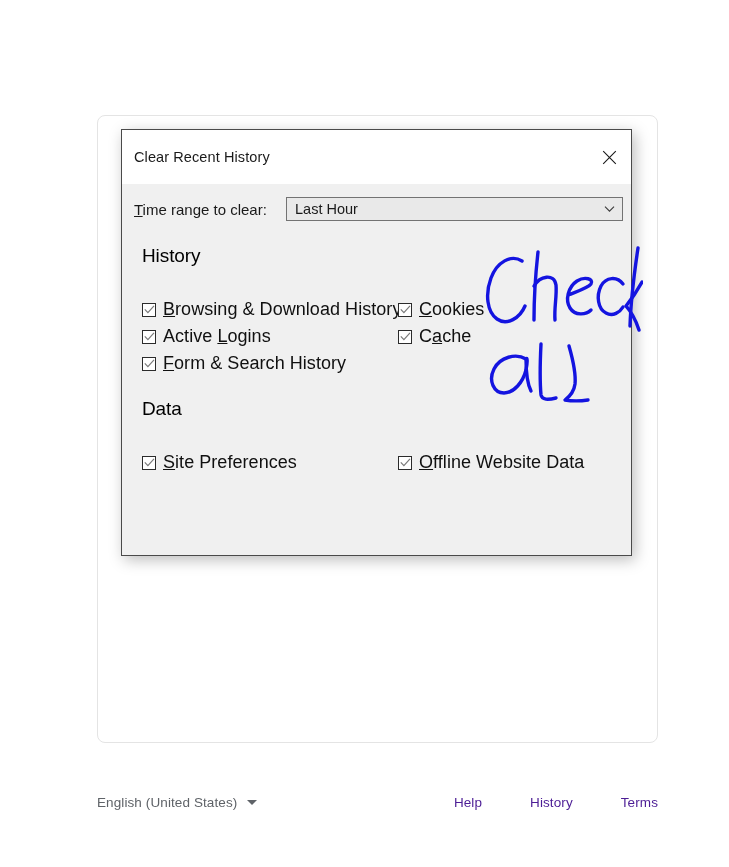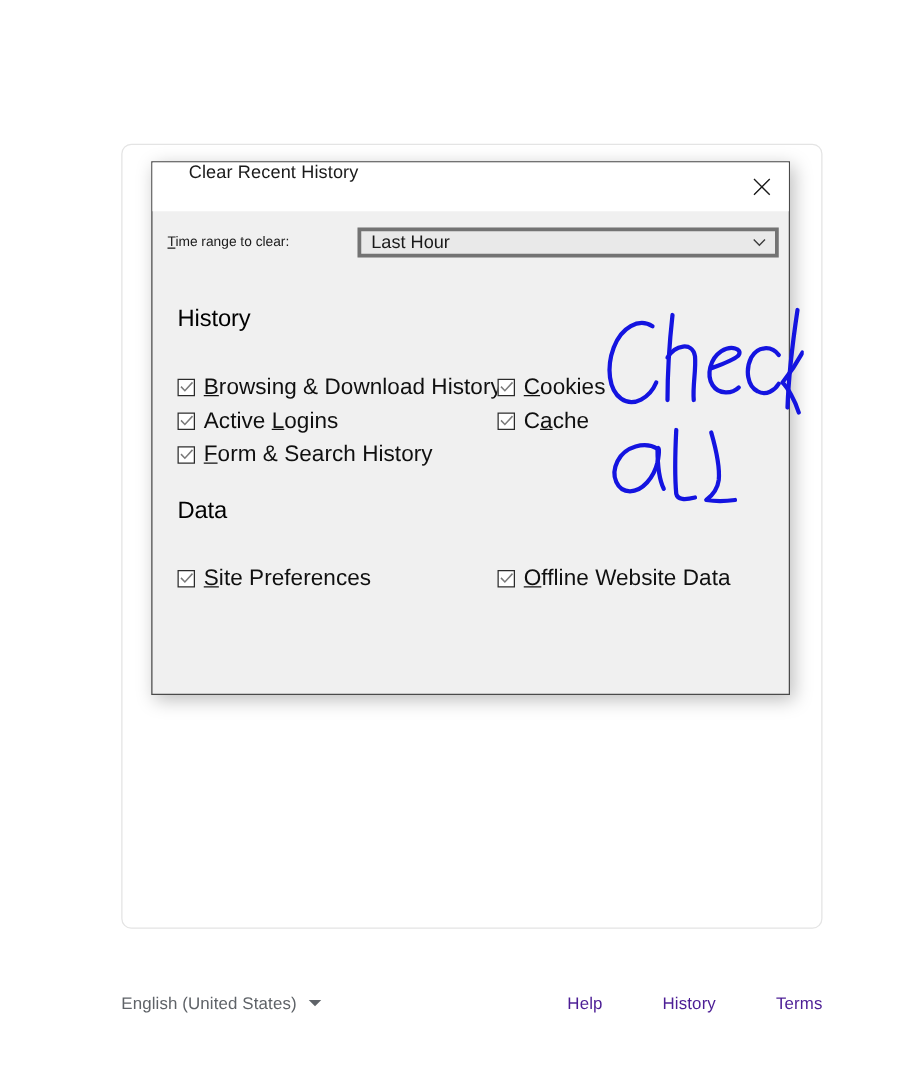--- a/index.html
+++ b/index.html
@@ -83,26 +83,26 @@
     left: 121px;
     top: 129px;
     width: 511px;
     height: 427px;
     background: #f0f0f0;
     border: 1px solid #4a4a4a;
     box-sizing: border-box;
     box-shadow: 3px 4px 14px rgba(0,0,0,0.26);
   }
   #dialog-titlebar {
-    height: 39px;
+    height: 54px;
     background: #ffffff;
     display: flex;
-    align-items: flex-start;
+    align-items: center;
     justify-content: space-between;
-    padding: 0 0 0 29px;
+    padding: 0 0 0 12px;
     box-sizing: border-box;
   }
   #dialog-title {
     font-size: 14.5px;
     color: #1a1a1a;
     letter-spacing: .1px;
   }
   #close-button {
     width: 44px;
     height: 38px;
@@ -115,29 +115,29 @@
     padding: 0;
   }
 
   
   #timerange-row {
     display: flex;
     align-items: center;
     padding: 13px 0 0 12px;
   }
   #timerange-label {
-    font-size: 11px;
+    font-size: 15px;
     color: #1a1a1a;
     width: 152px;
   }
   #timerange-select {
     width: 337px;
     height: 24px;
     background: #e9e9e9;
-    border: 3px solid #737373;
+    border: 1px solid #737373;
     box-sizing: border-box;
     display: flex;
     align-items: center;
     justify-content: space-between;
     padding: 0 7px 0 8px;
     font-size: 14.5px;
     color: #1a1a1a;
     cursor: pointer;
   }
 

